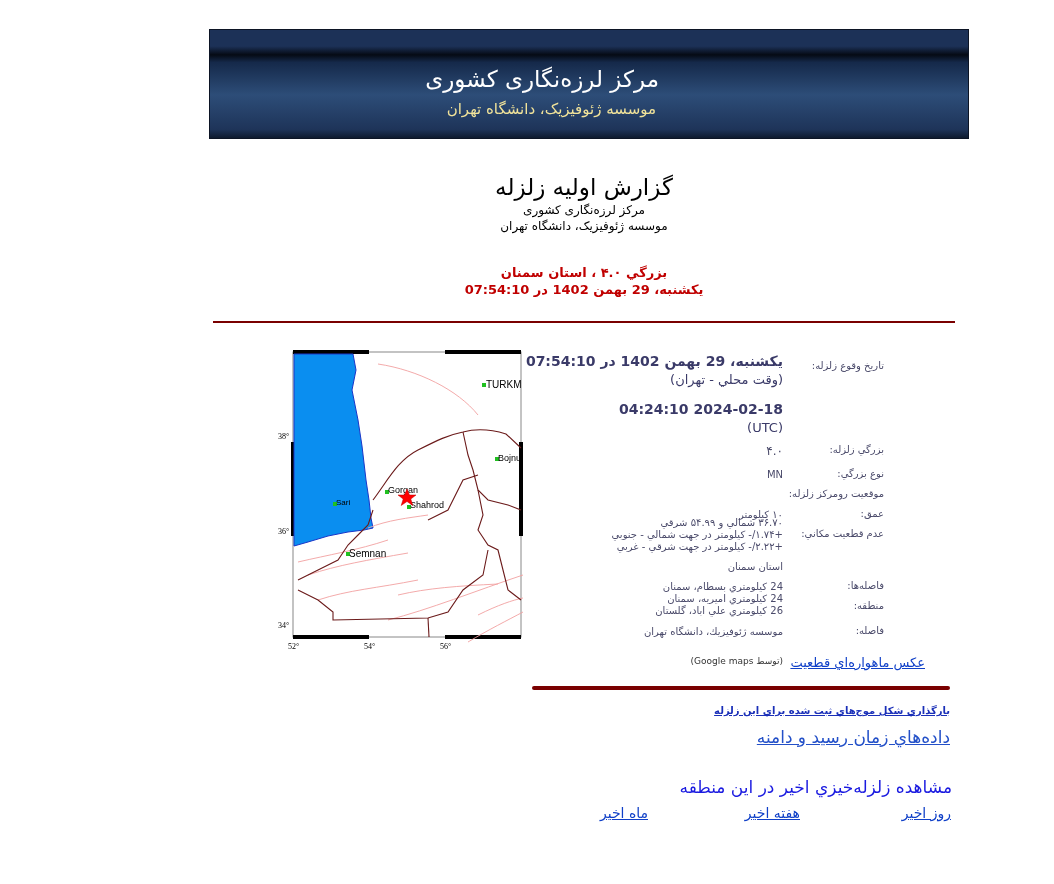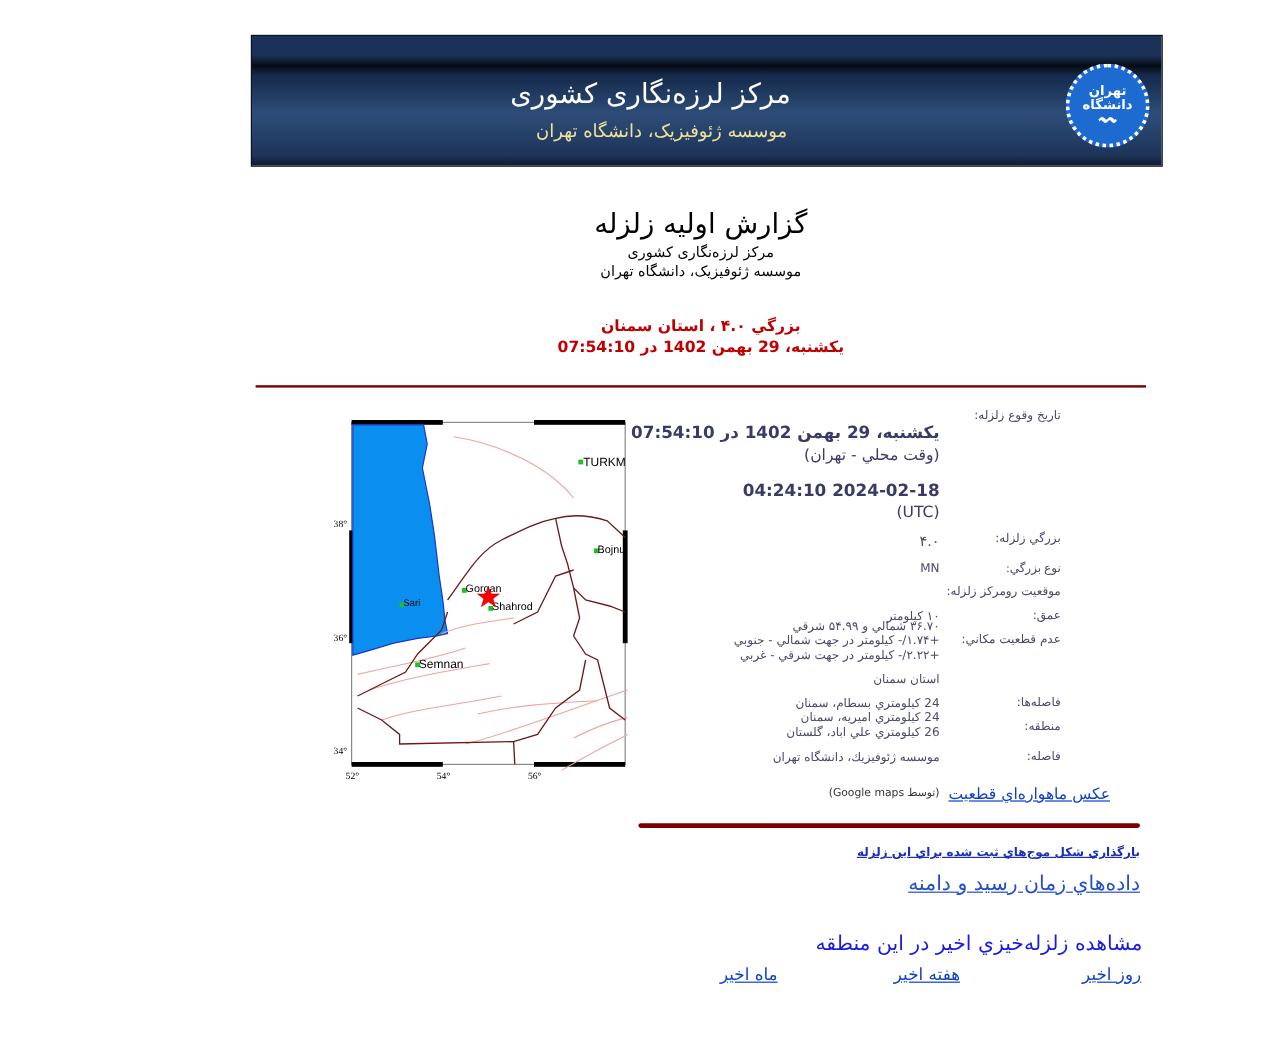--- a/index.html
+++ b/index.html
@@ -44,25 +44,20 @@
     #link-day { right:103px; top:805px; font-size:14px; }
     #link-week { right:254px; top:805px; font-size:14px;text-align:center; }
     #link-month { right:406px; top:805px; font-size:14px; }
   </style>
 </head>
 <body>
 
 <div id="banner" class="abs">
   <div id="banner-title" class="abs">مرکز لرزه‌نگاری کشوری</div>
   <div id="banner-sub" class="abs">موسسه ژئوفیزیک، دانشگاه تهران</div>
-  <div id="logo" class="abs">
-    <span>تهران</span>
-    <span>دانشگاه</span>
-    <span style="font-size:14px;">〰</span>
-  </div>
 </div>
 
 <div id="report-title" class="abs center">گزارش اولیه زلزله</div>
 <div id="report-org" class="abs center">مرکز لرزه‌نگاری کشوری</div>
 <div id="report-inst" class="abs center">موسسه ژئوفیزیک، دانشگاه تهران</div>
 <div id="summary-1" class="abs center">بزرگي ۴.۰ ، استان سمنان</div>
 <div id="summary-2" class="abs center">يکشنبه، 29 بهمن 1402 در 07:54:10</div>
 
 <div id="hr-top" class="abs hr-red"></div>
 
@@ -122,30 +117,30 @@
       <text x="0" y="89">38°</text>
       <text x="0" y="184">36°</text>
       <text x="0" y="278">34°</text>
       <text x="10" y="299">52°</text>
       <text x="86" y="299">54°</text>
       <text x="162" y="299">56°</text>
     </g>
   </svg>
 </div>
 
-<div class="lbl" style="top:341px;">تاريخ وقوع زلزله:</div>
+<div class="lbl" style="top:360px;">تاريخ وقوع زلزله:</div>
 <div class="val-big" style="top:353px;">يکشنبه، 29 بهمن 1402 در 07:54:10</div>
 <div class="val-med" style="top:372px;">(وقت محلي - تهران)</div>
 <div class="val-big" style="top:401px;">2024-02-18 04:24:10</div>
 <div class="val-med" style="top:420px;">(UTC)</div>
 
 <div class="lbl" style="top:444px;">بزرگي زلزله:</div>
 <div class="mag" style="top:444px;">۴.۰</div>
 
-<div class="lbl" style="top:468px;font-family:Liberation Serif, serif;">نوع بزرگي:</div>
+<div class="lbl" style="top:468px;">نوع بزرگي:</div>
 <div class="val" style="top:469px;">MN</div>
 
 <div class="lbl" style="top:488px;">موقعيت رومرکز زلزله:</div>
 <div class="val" style="top:489px;margin-top:28px;">۳۶.۷۰ شمالي و ۵۴.۹۹ شرقي</div>
 
 <div class="lbl" style="top:508px;">عمق:</div>
 <div class="val" style="top:509px;">۱۰ کيلومتر</div>
 
 <div class="lbl" style="top:528px;">عدم قطعيت مکاني:</div>
 <div class="val" style="top:529px;">+۱.۷۴/- کيلومتر در جهت شمالي - جنوبي</div>

